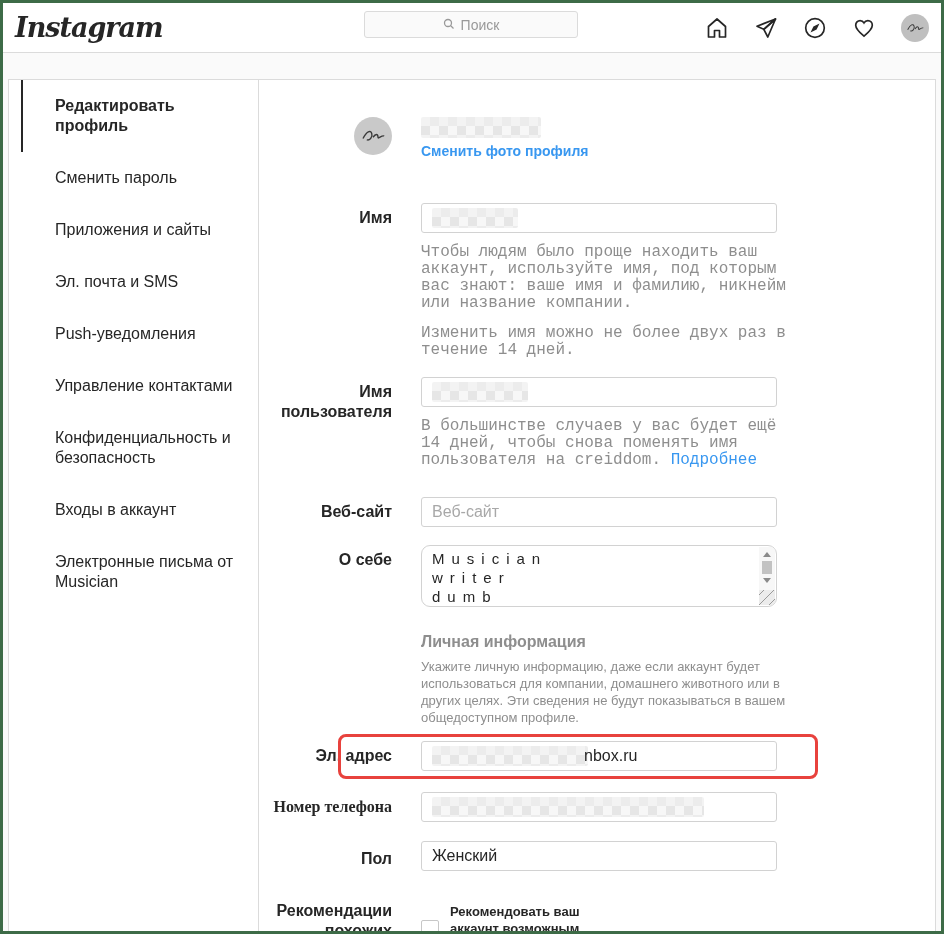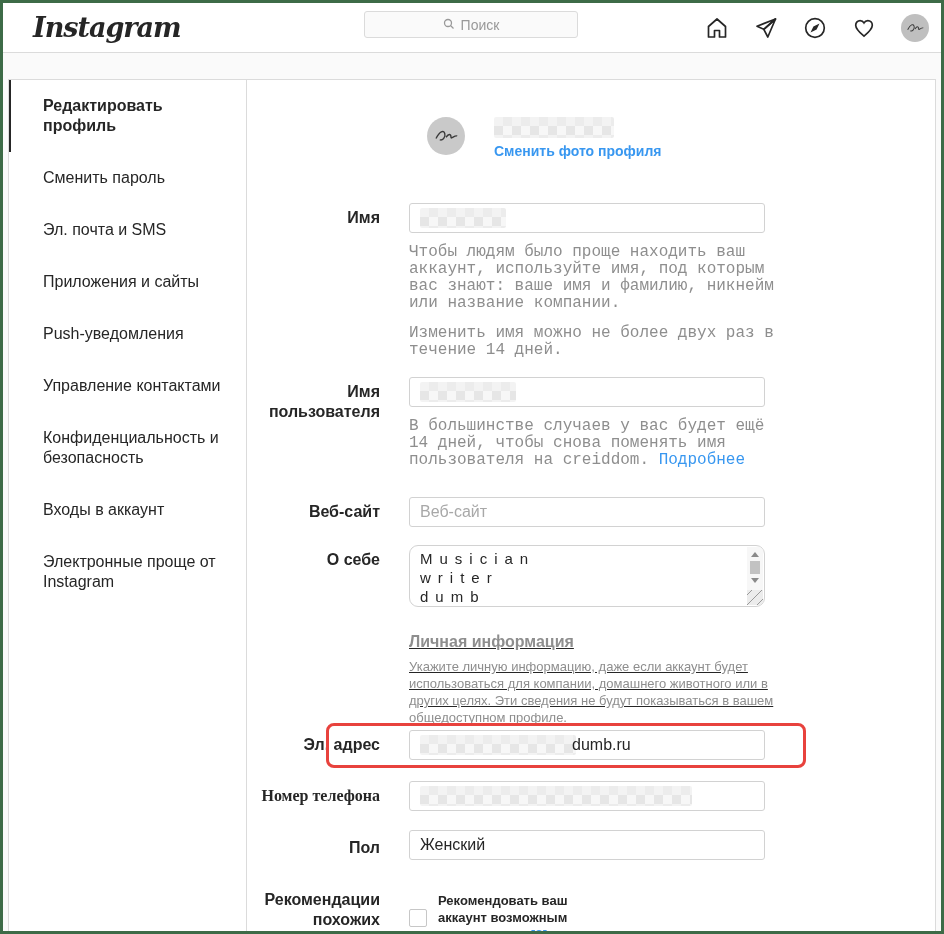--- a/index.html
+++ b/index.html
@@ -2,30 +2,30 @@
 <html><head>
 <meta charset="utf-8">
 <style>
   * { margin:0; padding:0; box-sizing:border-box; }
   html,body { width:944px; height:934px; }
   body { font-family:"Liberation Sans", sans-serif; color:#262626; background:#fff; }
 
   .frame { width:944px; height:934px; border:3px solid #3d6b47; background:#fafafa; overflow:hidden; }
 
   
-  .header { height:50px; background:#fff; border-bottom:1px solid #dbdbdb; position:relative; display:flex; align-items:center; padding:0 30px; }
+  .header { height:50px; background:#fff; border-bottom:1px solid #dbdbdb; position:relative; display:flex; align-items:center; padding:0 12px; }
   .logo { font-family:"DejaVu Serif", serif; font-style:italic; font-weight:700; font-size:27px; letter-spacing:-1px; color:#262626; }
   .searchbox { position:absolute; left:361px; top:8px; width:214px; height:27px; background:#fafafa; border:1px solid #dbdbdb; border-radius:3px; display:flex; align-items:center; justify-content:center; gap:6px; color:#999; font-size:14px; }
   .nav-icons { position:absolute; right:12px; top:11px; display:flex; align-items:center; gap:25px; }
   .nav-icons svg { display:block; }
   .avatar-sm { width:28px; height:28px; border-radius:50%; background:#bfbfbf; overflow:hidden; display:flex; align-items:center; justify-content:center; }
 
   
   .page { height:calc(100% - 50px); padding:26px 5px 0 5px; background:#fafafa; }
-  .card { height:100%; background:#fff; border:1px solid #dbdbdb; border-bottom:none; display:flex; }
+  .card { height:100%; background:#fff; border:1px solid #dbdbdb; border-bottom:none; display:flex;padding-left:12px; }
 
   
   .sidebar { width:238px; border-right:1px solid #dbdbdb; flex-shrink:0; }
   .side-item { padding:16px 24px 16px 32px; font-size:16px; line-height:20px; color:#262626; border-left:2px solid transparent; cursor:pointer; }
   .side-item.active { font-weight:700; border-left:2px solid #262626; }
 
   
   .formarea { flex:1; padding-top:37px; }
   .row { display:flex; }
   .row-label { width:162px; flex-shrink:0; text-align:right; padding-right:29px; font-weight:600; font-size:16px; line-height:20px; color:#262626; padding-top:5px; }
@@ -62,26 +62,26 @@
   .red-outline { position:absolute; left:79px; top:-7px; width:480px; height:45px; border:3px solid #e8423d; border-radius:8px; pointer-events:none; }
 
   .checkbox { width:18px; height:18px; border:1px solid #c7c7c7; border-radius:2px; background:#fff; flex-shrink:0; margin-right:11px; cursor:pointer; }
   .check-row .row-control { display:flex; align-items:center; }
   .check-text { width:170px; font-size:13px; font-weight:600; line-height:17px; color:#262626; }
 
   .submit-row .row-control { width:425px; display:flex; align-items:center; justify-content:space-between; }
   .btn-submit { background:#b2dffc; color:#fff; border:none; border-radius:4px; font-size:14px; font-weight:600; padding:8px 16px; font-family:"Liberation Sans", sans-serif; cursor:default; }
 
   
-  .mb-photo { margin-bottom:18px;justify-content:center; }
+  .mb-photo { margin-bottom:18px; }
   .mb-name { margin-bottom:18px;margin-top:43px; }
   .mb-user { margin-bottom:28px; }
   .mb-site { margin-bottom:18px; }
   .mb-bio { margin-bottom:26px; }
-  .mb-sect { margin-bottom:4px;text-decoration:underline; }
+  .mb-sect { margin-bottom:15px; }
   .mb-email { margin-bottom:21px; }
   .mb-phone { margin-bottom:19px;font-family:Liberation Serif, serif; }
   .mb-gender { margin-bottom:25px;align-items:center; }
   .mb-check { margin-bottom:26px; }
 </style>
 </head>
 <body>
 
 <div class="frame">
 
@@ -129,27 +129,27 @@
       </span>
     </div>
   </div>
 
   <div class="page">
     <div class="card">
 
       <div class="sidebar">
         <div class="side-item active">Редактировать профиль</div>
         <div class="side-item">Сменить пароль</div>
+        <div class="side-item">Приложения и сайты</div>
         <div class="side-item">Эл. почта и SMS</div>
-        <div class="side-item">Приложения и сайты</div>
         <div class="side-item">Push-уведомления</div>
         <div class="side-item">Управление контактами</div>
         <div class="side-item">Конфиденциальность и безопасность</div>
         <div class="side-item">Входы в аккаунт</div>
-        <div class="side-item">Электронные проще от Instagram</div>
+        <div class="side-item">Электронные письма от Musician</div>
       </div>
 
       <div class="formarea">
 
         <div class="row photo-row mb-photo">
           <div class="row-label">
             <span class="avatar-lg">
               <svg width="30" height="30" viewBox="0 0 24 24" fill="none" stroke="#3a3a3a" stroke-width="1.1">
                 <path d="M4 14 C7 8 10 7 11 10 C12 13 9 16 7 15"></path>
                   <path d="M12 13 C14 10 16 10 16 13 C16 15 19 11 21 12"></path>
@@ -217,21 +217,21 @@
             <div class="section-desc">Укажите личную информацию, даже если аккаунт будет использоваться для компании, домашнего животного или в других целях. Эти сведения не будут показываться в вашем общедоступном профиле.</div>
           </div>
         </div>
 
         <div class="row email-row mb-email">
           <div class="red-outline"></div>
           <div class="row-label">Эл. адрес</div>
           <div class="row-control">
             <div class="input">
               <div class="pix pix-in" style="width:156px;"></div>
-              <span style="margin-left:-4px;">dumb.ru</span>
+              <span style="margin-left:-4px;">nbox.ru</span>
             </div>
           </div>
         </div>
 
         <div class="row mb-phone">
           <div class="row-label">Номер телефона</div>
           <div class="row-control">
             <div class="input">
               <div class="pix pix-in" style="width:272px;"></div>
             </div>

